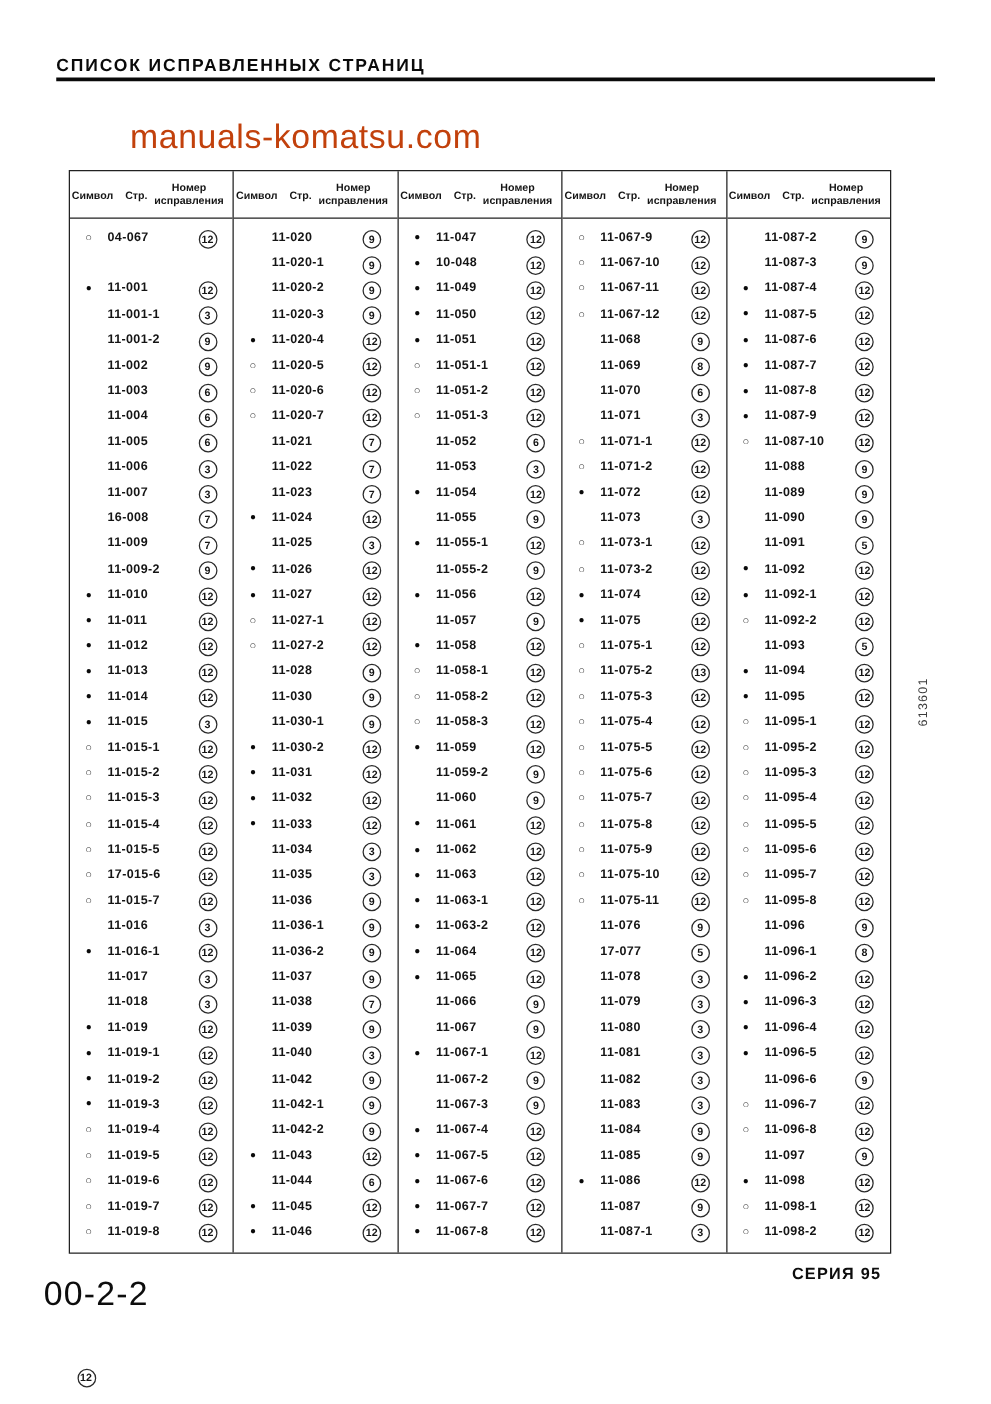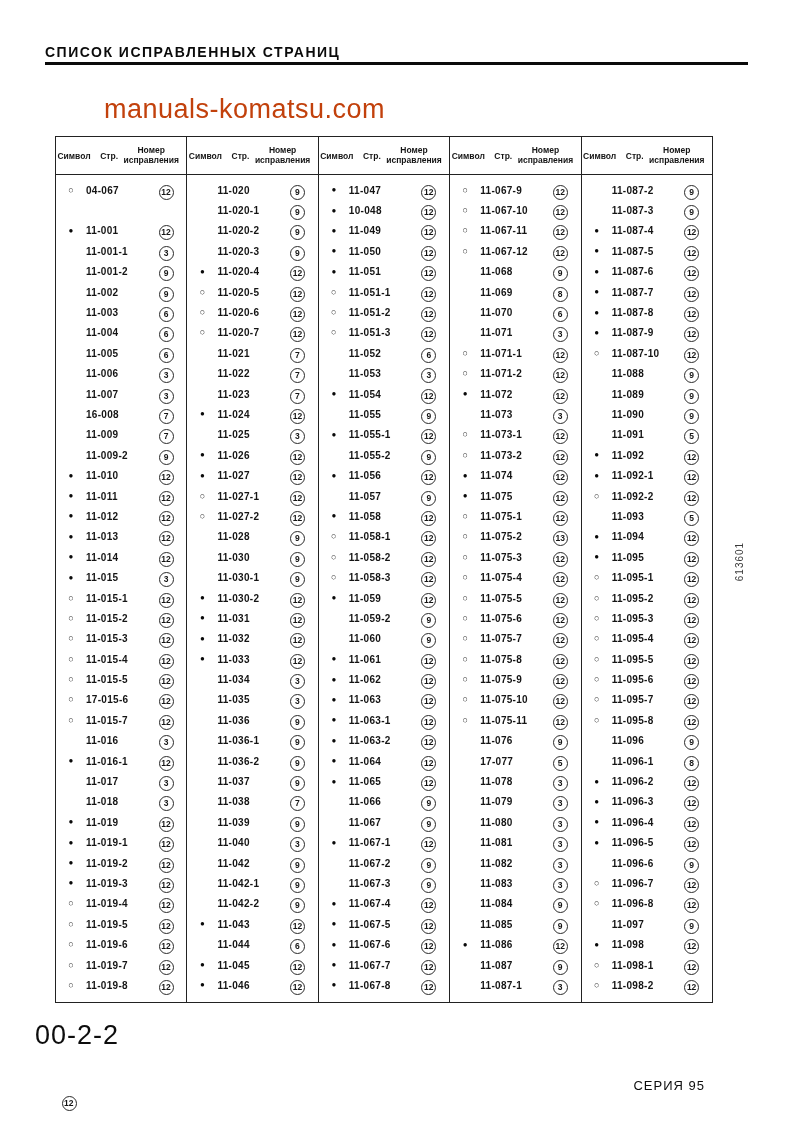--- a/index.html
+++ b/index.html
@@ -42,21 +42,21 @@
     display:inline-block;min-width:11px;height:13px;line-height:13px;
     border:1px solid #2a2a2a;border-radius:50%;
     font-size:8.5px;font-weight:bold;padding:0 1px;color:#141414;
   }
   .footer-page{
     position:absolute;left:35px;top:1020px;font-size:27px;color:#0d0d0d;
     letter-spacing:1px;
   }
   .footer-badge{position:absolute;left:62px;top:1092px;}
   .footer-series{
-    position:absolute;right:88px;top:1078px;font-size:13px;font-weight:normal;
+    position:absolute;right:88px;top:1011px;font-size:13px;font-weight:bold;
     letter-spacing:1px;color:#0d0d0d;
   }
   .edge-code{
     position:absolute;left:714px;top:556px;font-size:10px;color:#3a3a3a;
     transform:rotate(-90deg);transform-origin:center;letter-spacing:1px;width:50px;
     text-align:center;
   }
 </style>
 </head>
 <body>

